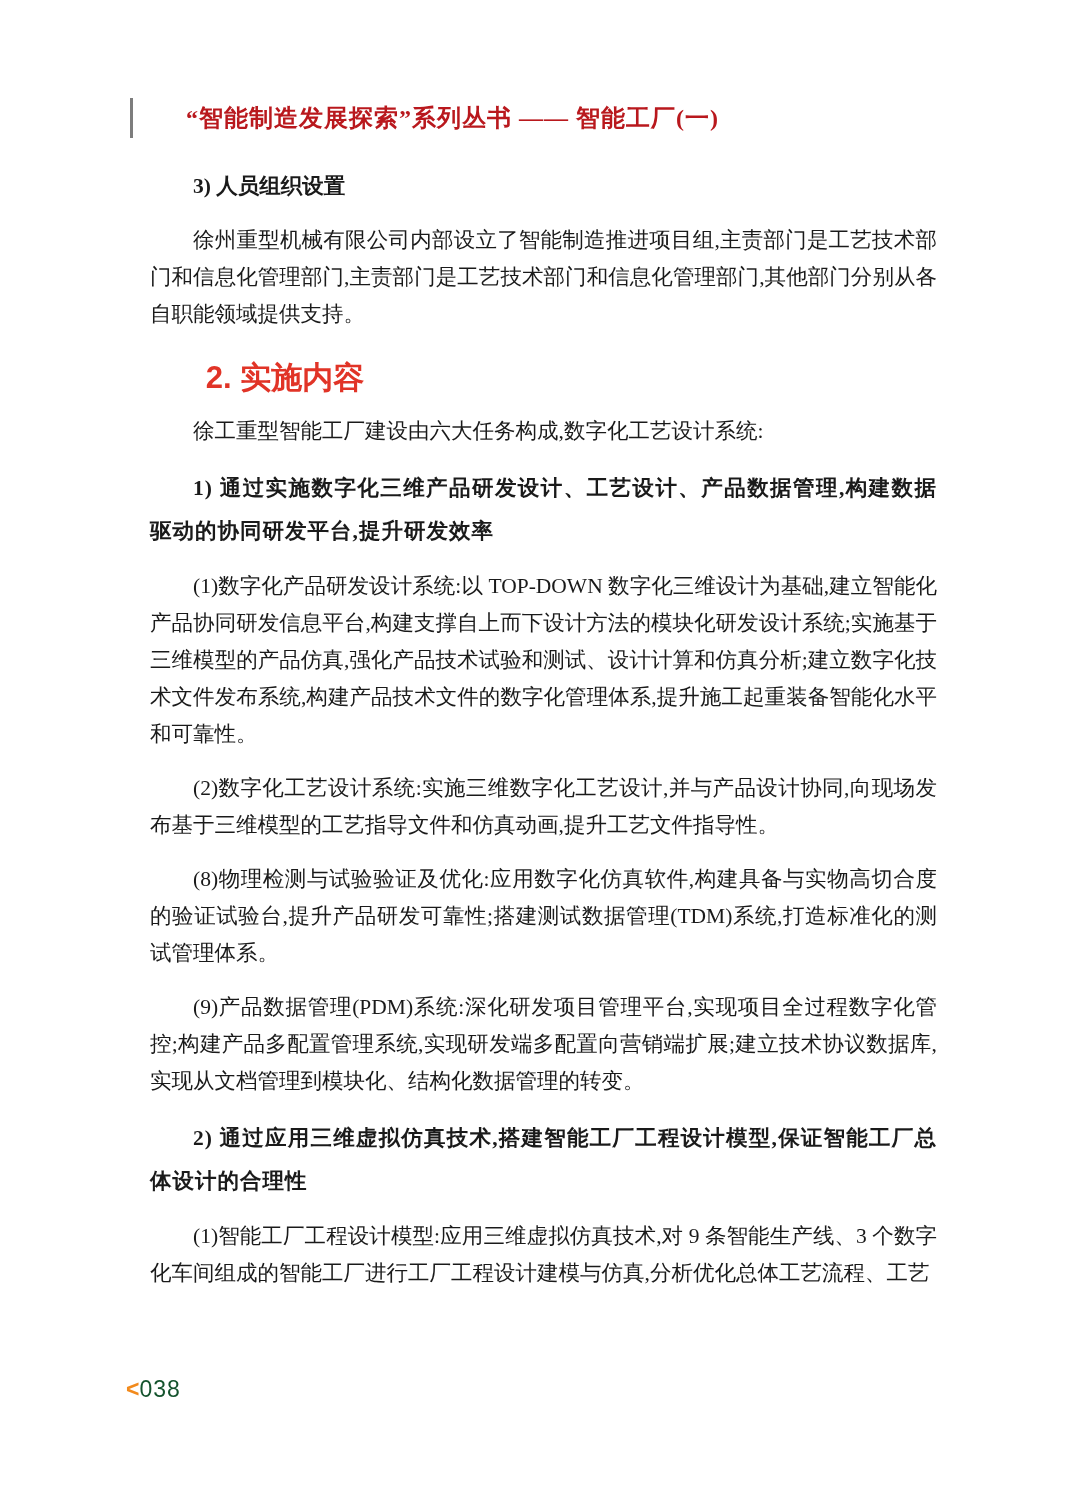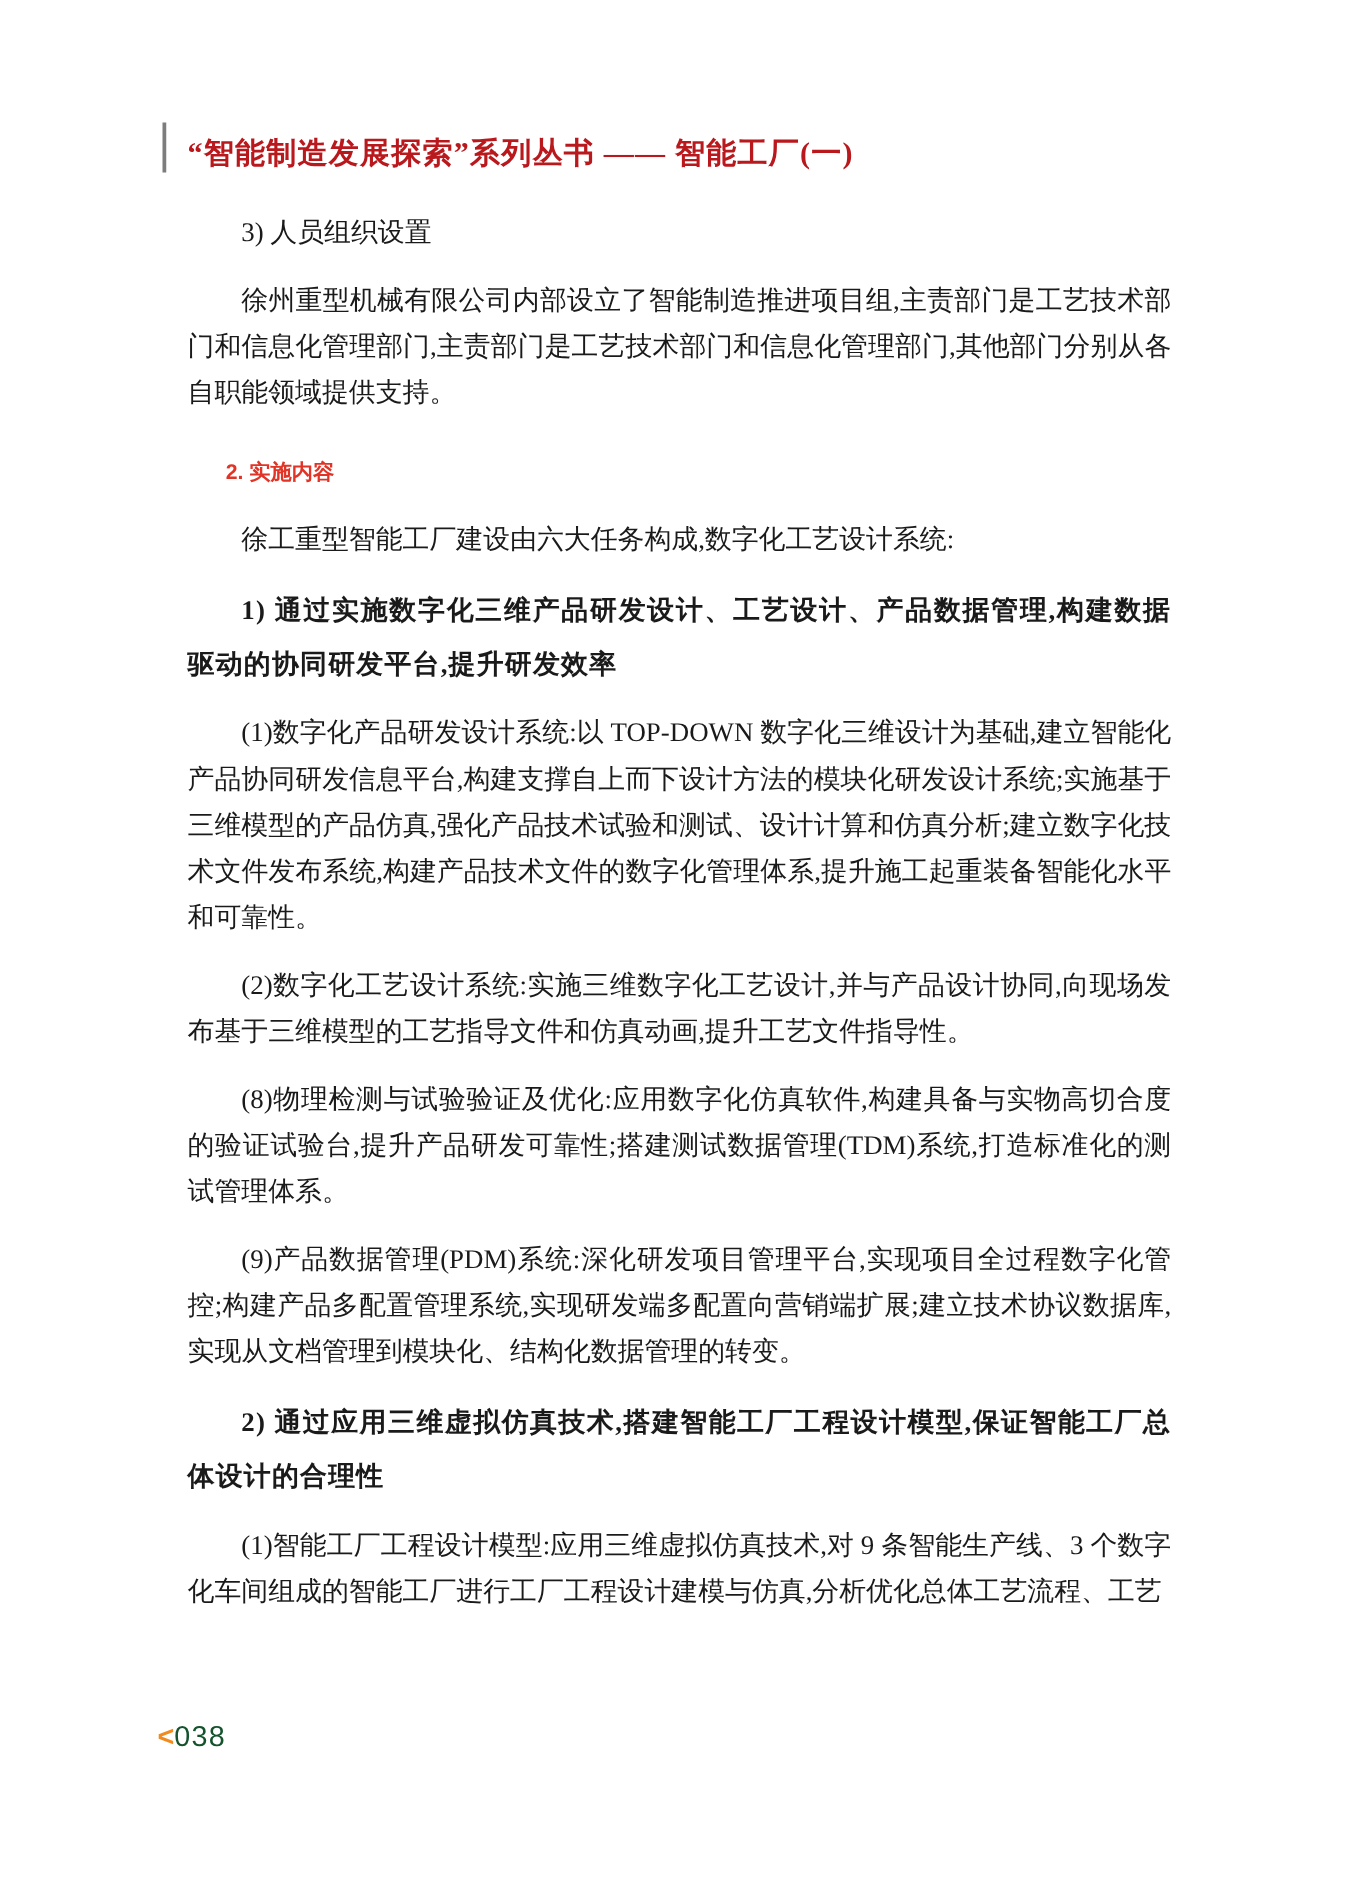--- a/index.html
+++ b/index.html
@@ -15,21 +15,22 @@
     overflow: hidden;
     font-family: "Liberation Serif", "DejaVu Serif", serif;
     color: #1a1a1a;
   }
   
   .header {
     position: absolute;
     top: 98px;
     left: 130px;
     display: flex;
-    align-items: flex-end;
+    align-items: center;
+    gap: 36px;
   }
   .header-rule {
     width: 3px;
     height: 40px;
     background: #7d7d7d;
     margin-right: 17px;
   }
   .header-title {
     font-size: 24px;
     font-weight: bold;
@@ -46,28 +47,28 @@
   }
   .para {
     font-size: 21.5px;
     line-height: 37px;
     text-align: justify;
     text-indent: 2em;
     margin: 0 0 17px 0;
   }
   .sub-heading {
     font-size: 21.5px;
-    font-weight: normal;
+    font-weight: bold;
     text-indent: 2em;
     line-height: 37px;
     margin: 0 0 17px 0;
   }
   .section-heading {
     font-family: "Liberation Sans", "DejaVu Sans", sans-serif;
-    font-size: 17px;
+    font-size: 31px;
     font-weight: 600;
     color: #e13427;
     text-indent: 1.8em;
     line-height: 37px;
     margin: 26px 0 17px 0;
   }
   .task-heading {
     font-size: 21.5px;
     font-weight: bold;
     line-height: 43px;

